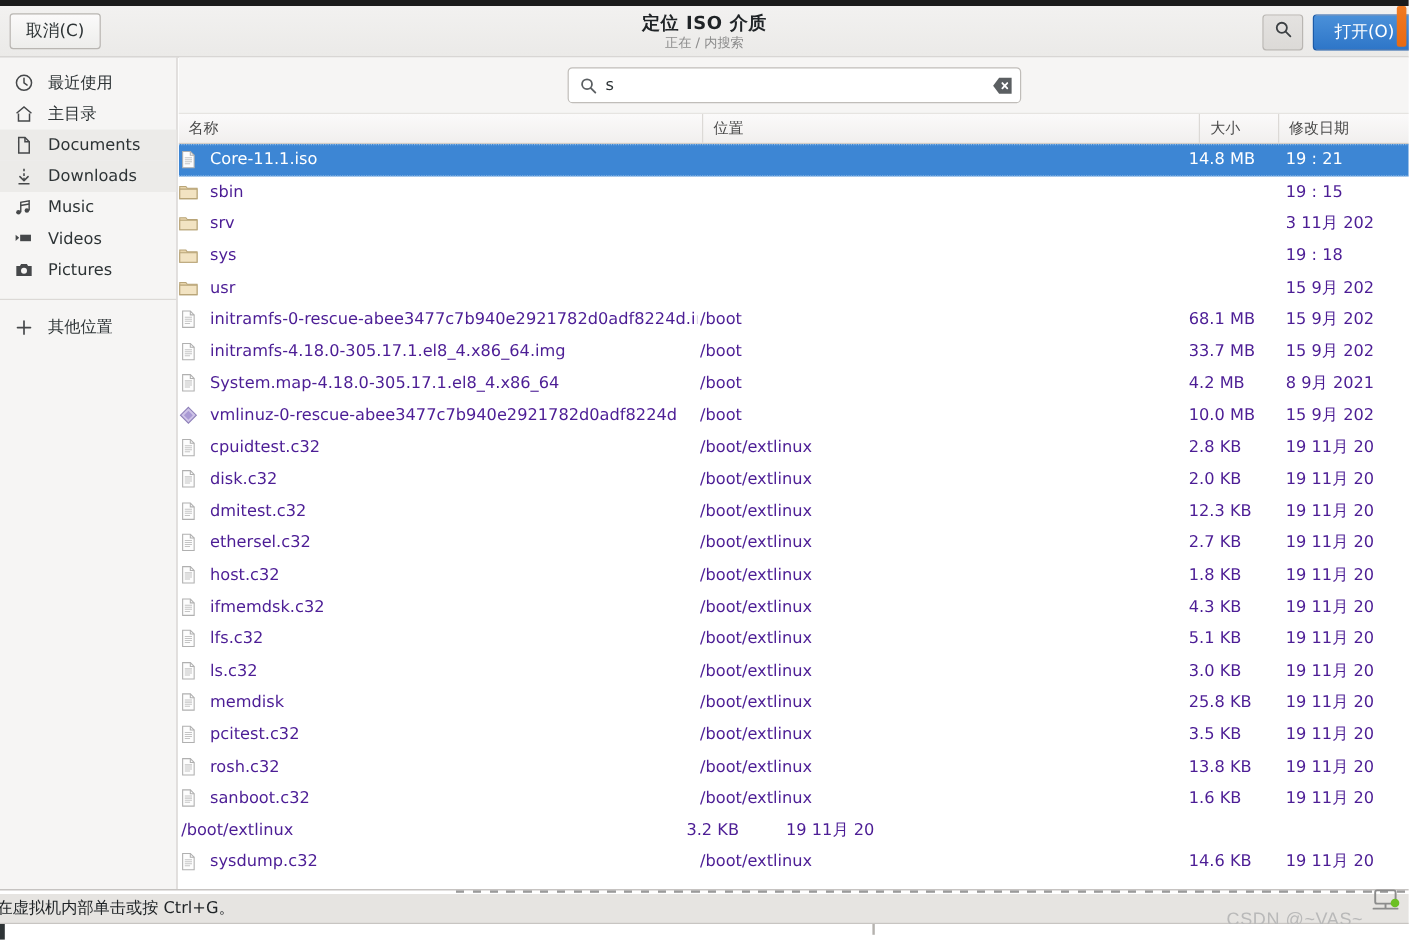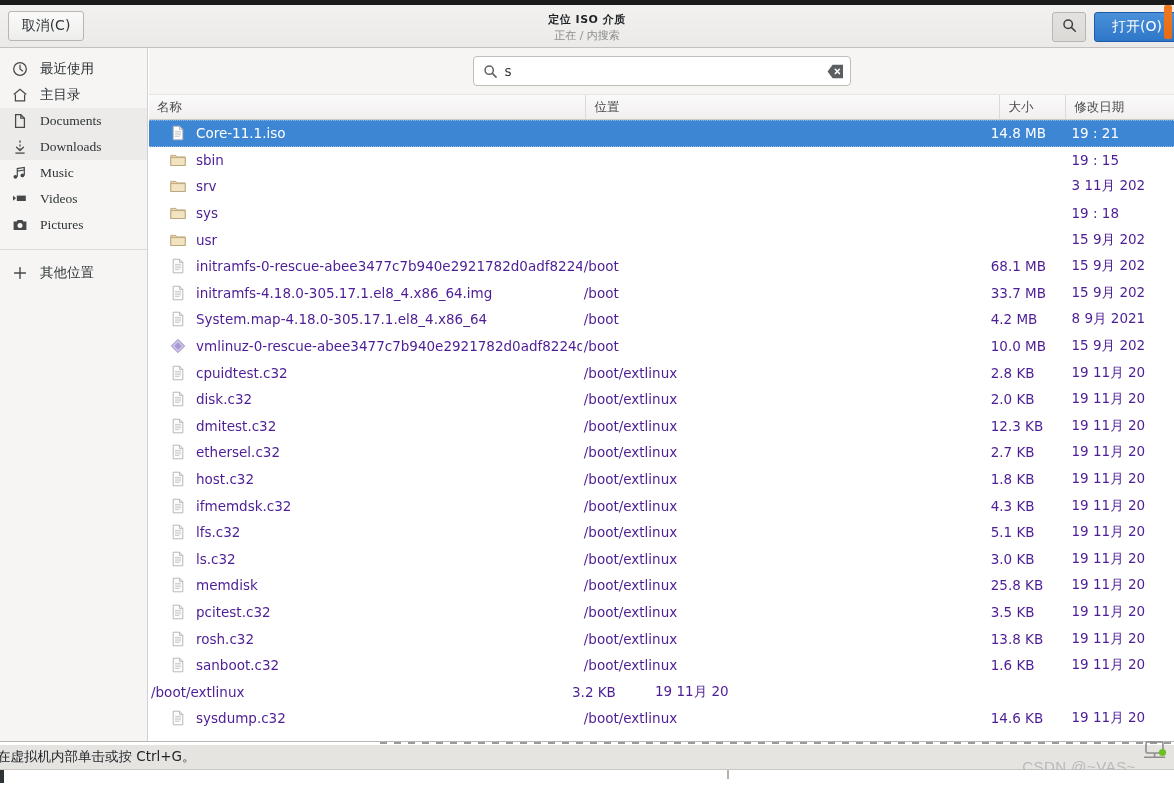--- a/index.html
+++ b/index.html
@@ -34,21 +34,21 @@
     border-radius: 3px;
     font-size: 14px; color: #2e3436;
     display: flex; align-items: center; justify-content: center;
     padding: 0 10px;
   }
   .header-center {
     position: absolute; left: 0; right: 0; top: 0; height: 43px;
     display: flex; flex-direction: column; align-items: center; justify-content: center;
     pointer-events: none;
   }
-  .header-title { font-size: 11px; font-weight: bold; color: #1f2326; line-height: 17px; letter-spacing: .5px;}
+  .header-title { font-size: 15px; font-weight: bold; color: #1f2326; line-height: 17px; letter-spacing: .5px;}
   .header-sub { font-size: 11px; color: #8c8c8c; line-height: 14px; margin-top: 1px; }
 
   .header-right {
     position: absolute; right: -6px; top: 0; height: 43px;
     display: flex; align-items: center; gap: 8px;
   }
   .btn-search-toggle {
     width: 34px; height: 30px;
     background: linear-gradient(to bottom, #e4e2e0 0%, #dcdad7 100%);
     border: 1px solid #b9b6b2; border-radius: 3px;
@@ -69,21 +69,20 @@
     background: linear-gradient(to bottom, #f07a22 0%, #e86a12 100%);
     border-radius: 2px;
   }
 
   
   .sidebar {
     position: absolute; top: 48px; left: 0; width: 148px; height: 693px;
     background: #f6f5f4;
     border-right: 1px solid #d3d0cd;
     padding-top: 8px;
-    font-family: Liberation Serif, serif;
   }
   .side-item {
     display: flex; align-items: center; height: 26px;
     padding: 0 8px 0 12px; margin-bottom: 0;
     font-size: 13.5px; color: #2e3436;
   }
   .side-item.hl { background: #ecebe9; }
   .side-ico {
     width: 20px; min-width: 20px; height: 16px;
     display: flex; align-items: center; justify-content: flex-start;
@@ -134,21 +133,21 @@
   .col-date { width: 110px; border-right: none; }
 
   
   .rows { position: relative; height: 619px; overflow: hidden; }
   .row {
     display: flex; align-items: center; height: 26.6px;
     font-size: 13.5px; color: #4c1d95;
   }
   .row.selected { background: #3d86d4; color: #ffffff;
     border-top: 1px dotted #8fbbe6; border-bottom: 1px dotted #8fbbe6; }
-  .c-name { width: 447px; display: flex; align-items: center; padding-left: 21px; overflow: hidden; white-space: nowrap; }
+  .c-name { width: 447px; display: flex; align-items: center; padding-left: 0; overflow: hidden; white-space: nowrap; }
   .c-loc  { width: 423px; padding-left: 2px; overflow: hidden; white-space: nowrap; }
   .c-size { width: 74px; padding-right: 9px; white-space: nowrap; }
   .c-date { width: 115px; padding-left: 9px; white-space: nowrap; overflow: hidden; }
   .f-ico { width: 16px; min-width: 16px; height: 16px; margin-right: 10px; display: flex; }
   .f-ico svg { display: block; }
 
   
   .bottom-sep {
     position: absolute; top: 741px; left: 0; width: 1174px; height: 4px;
     background: #ffffff;

